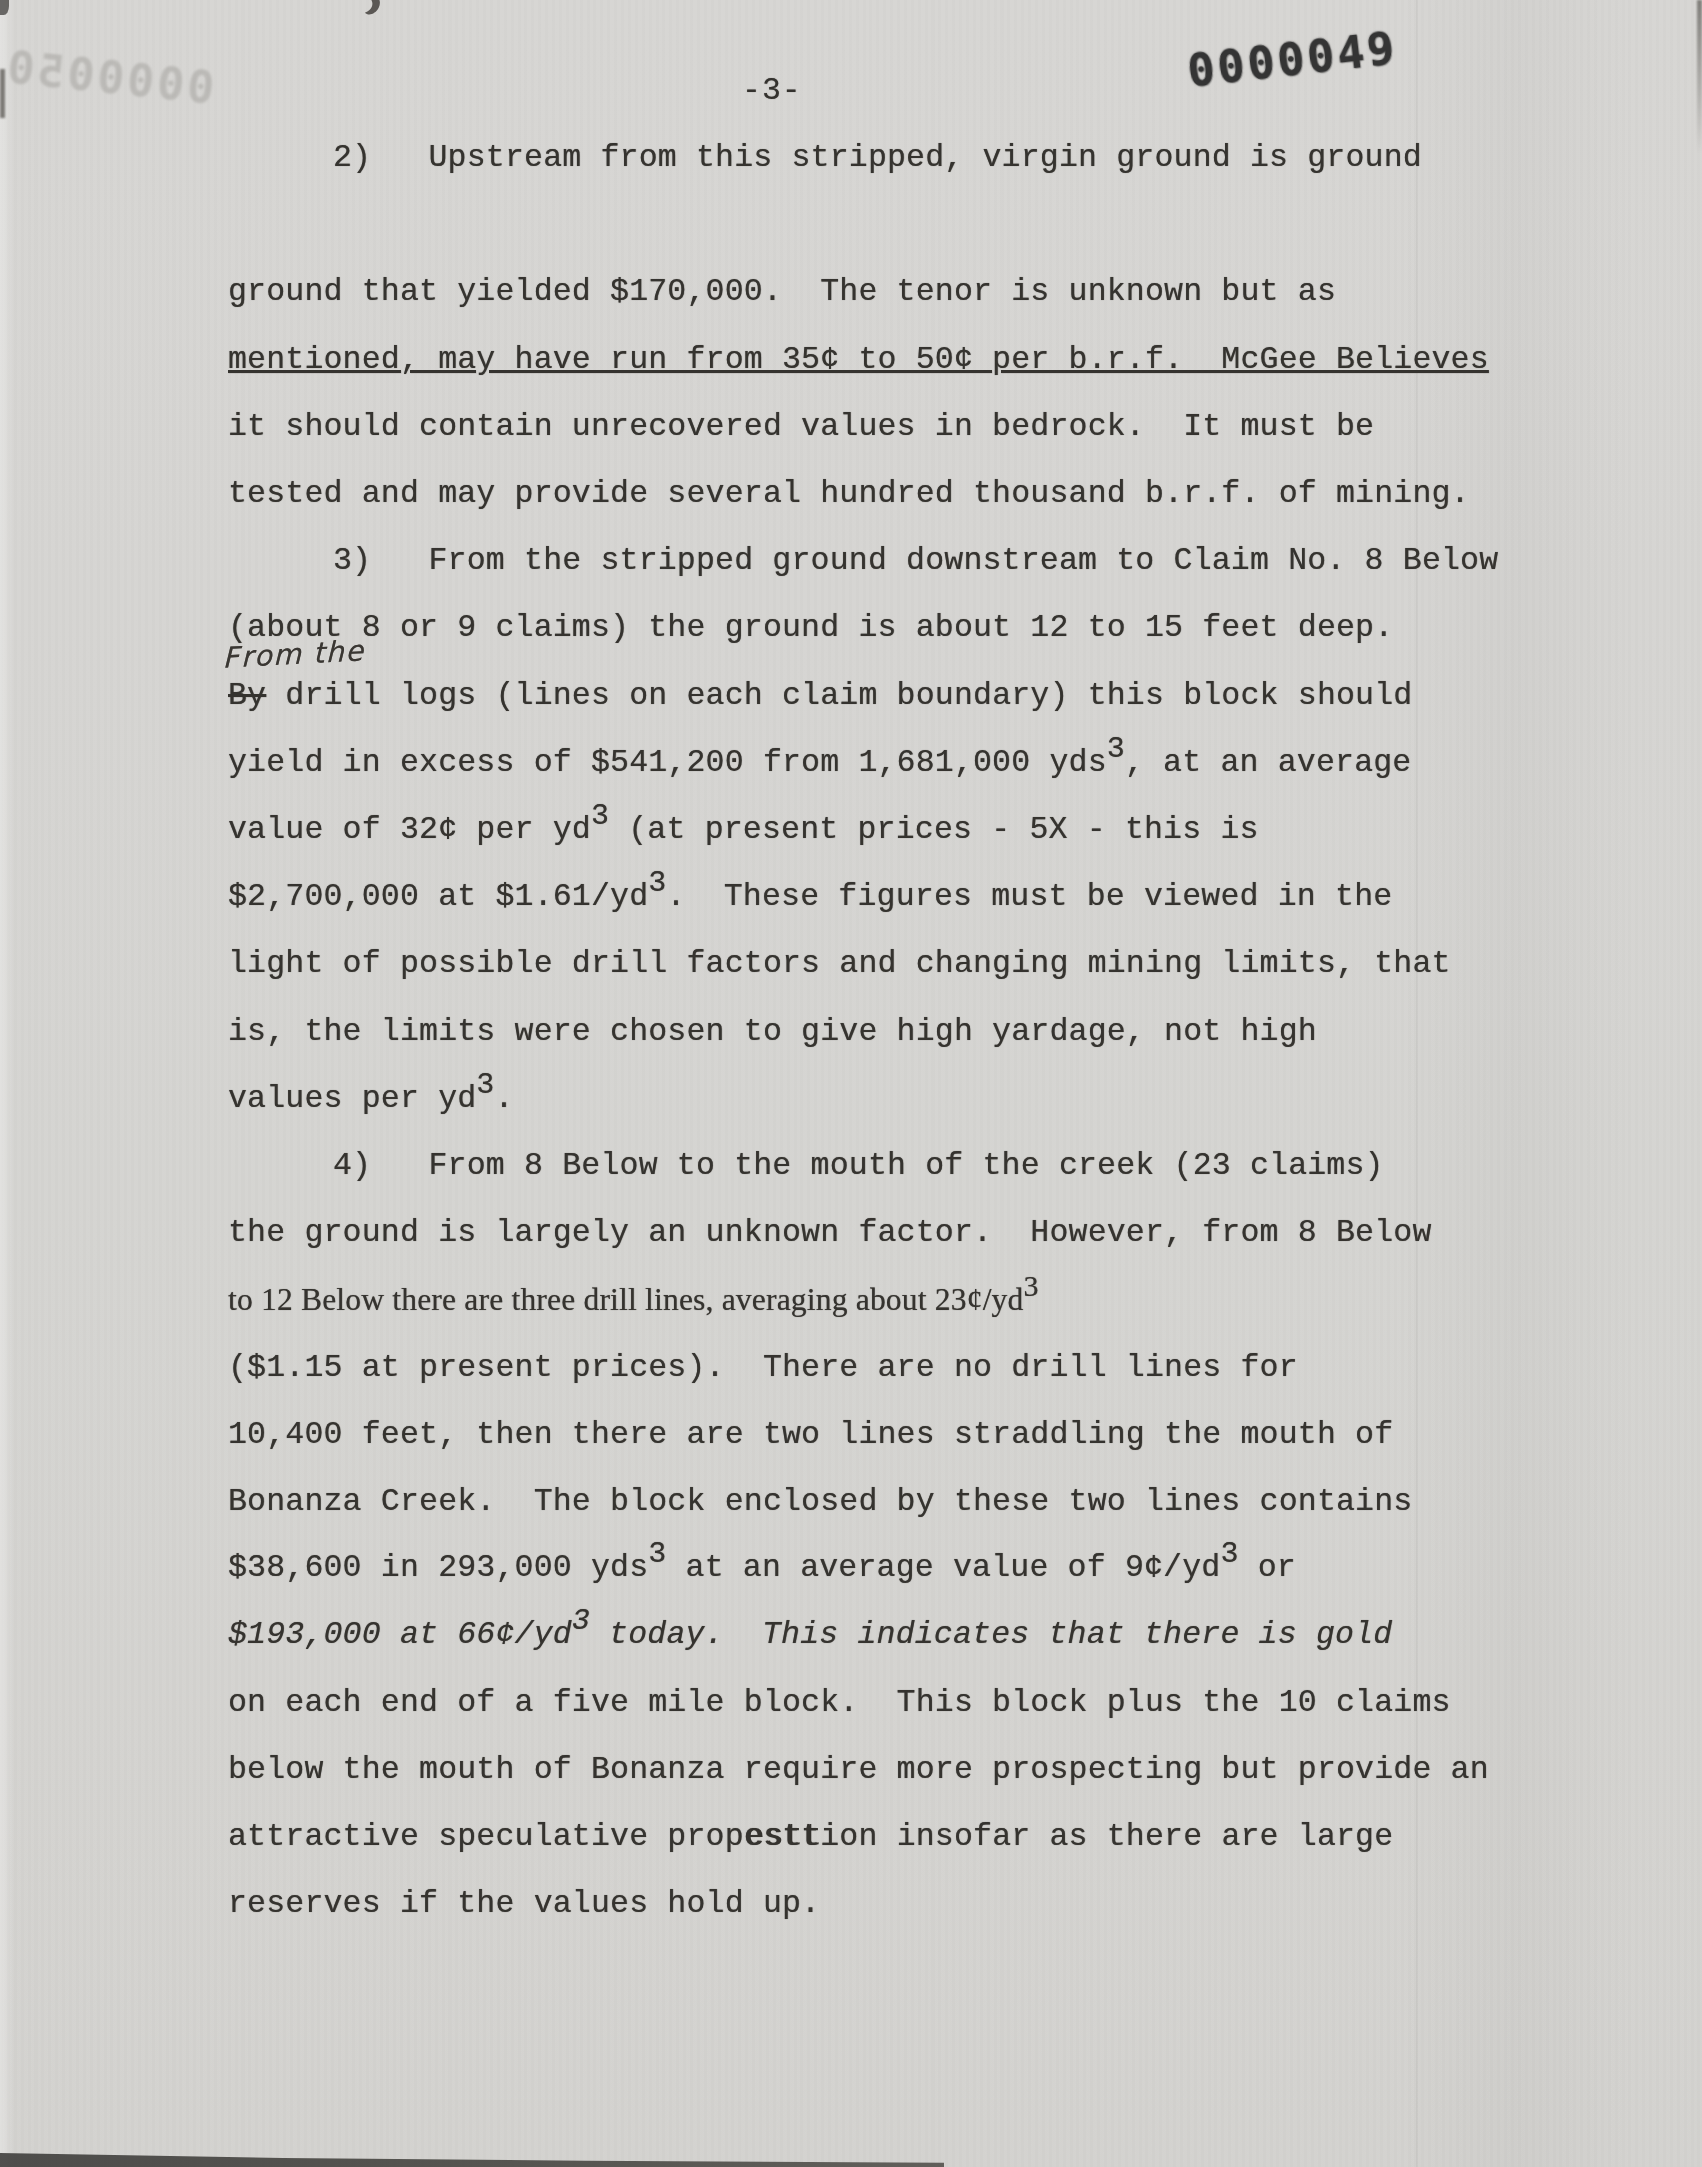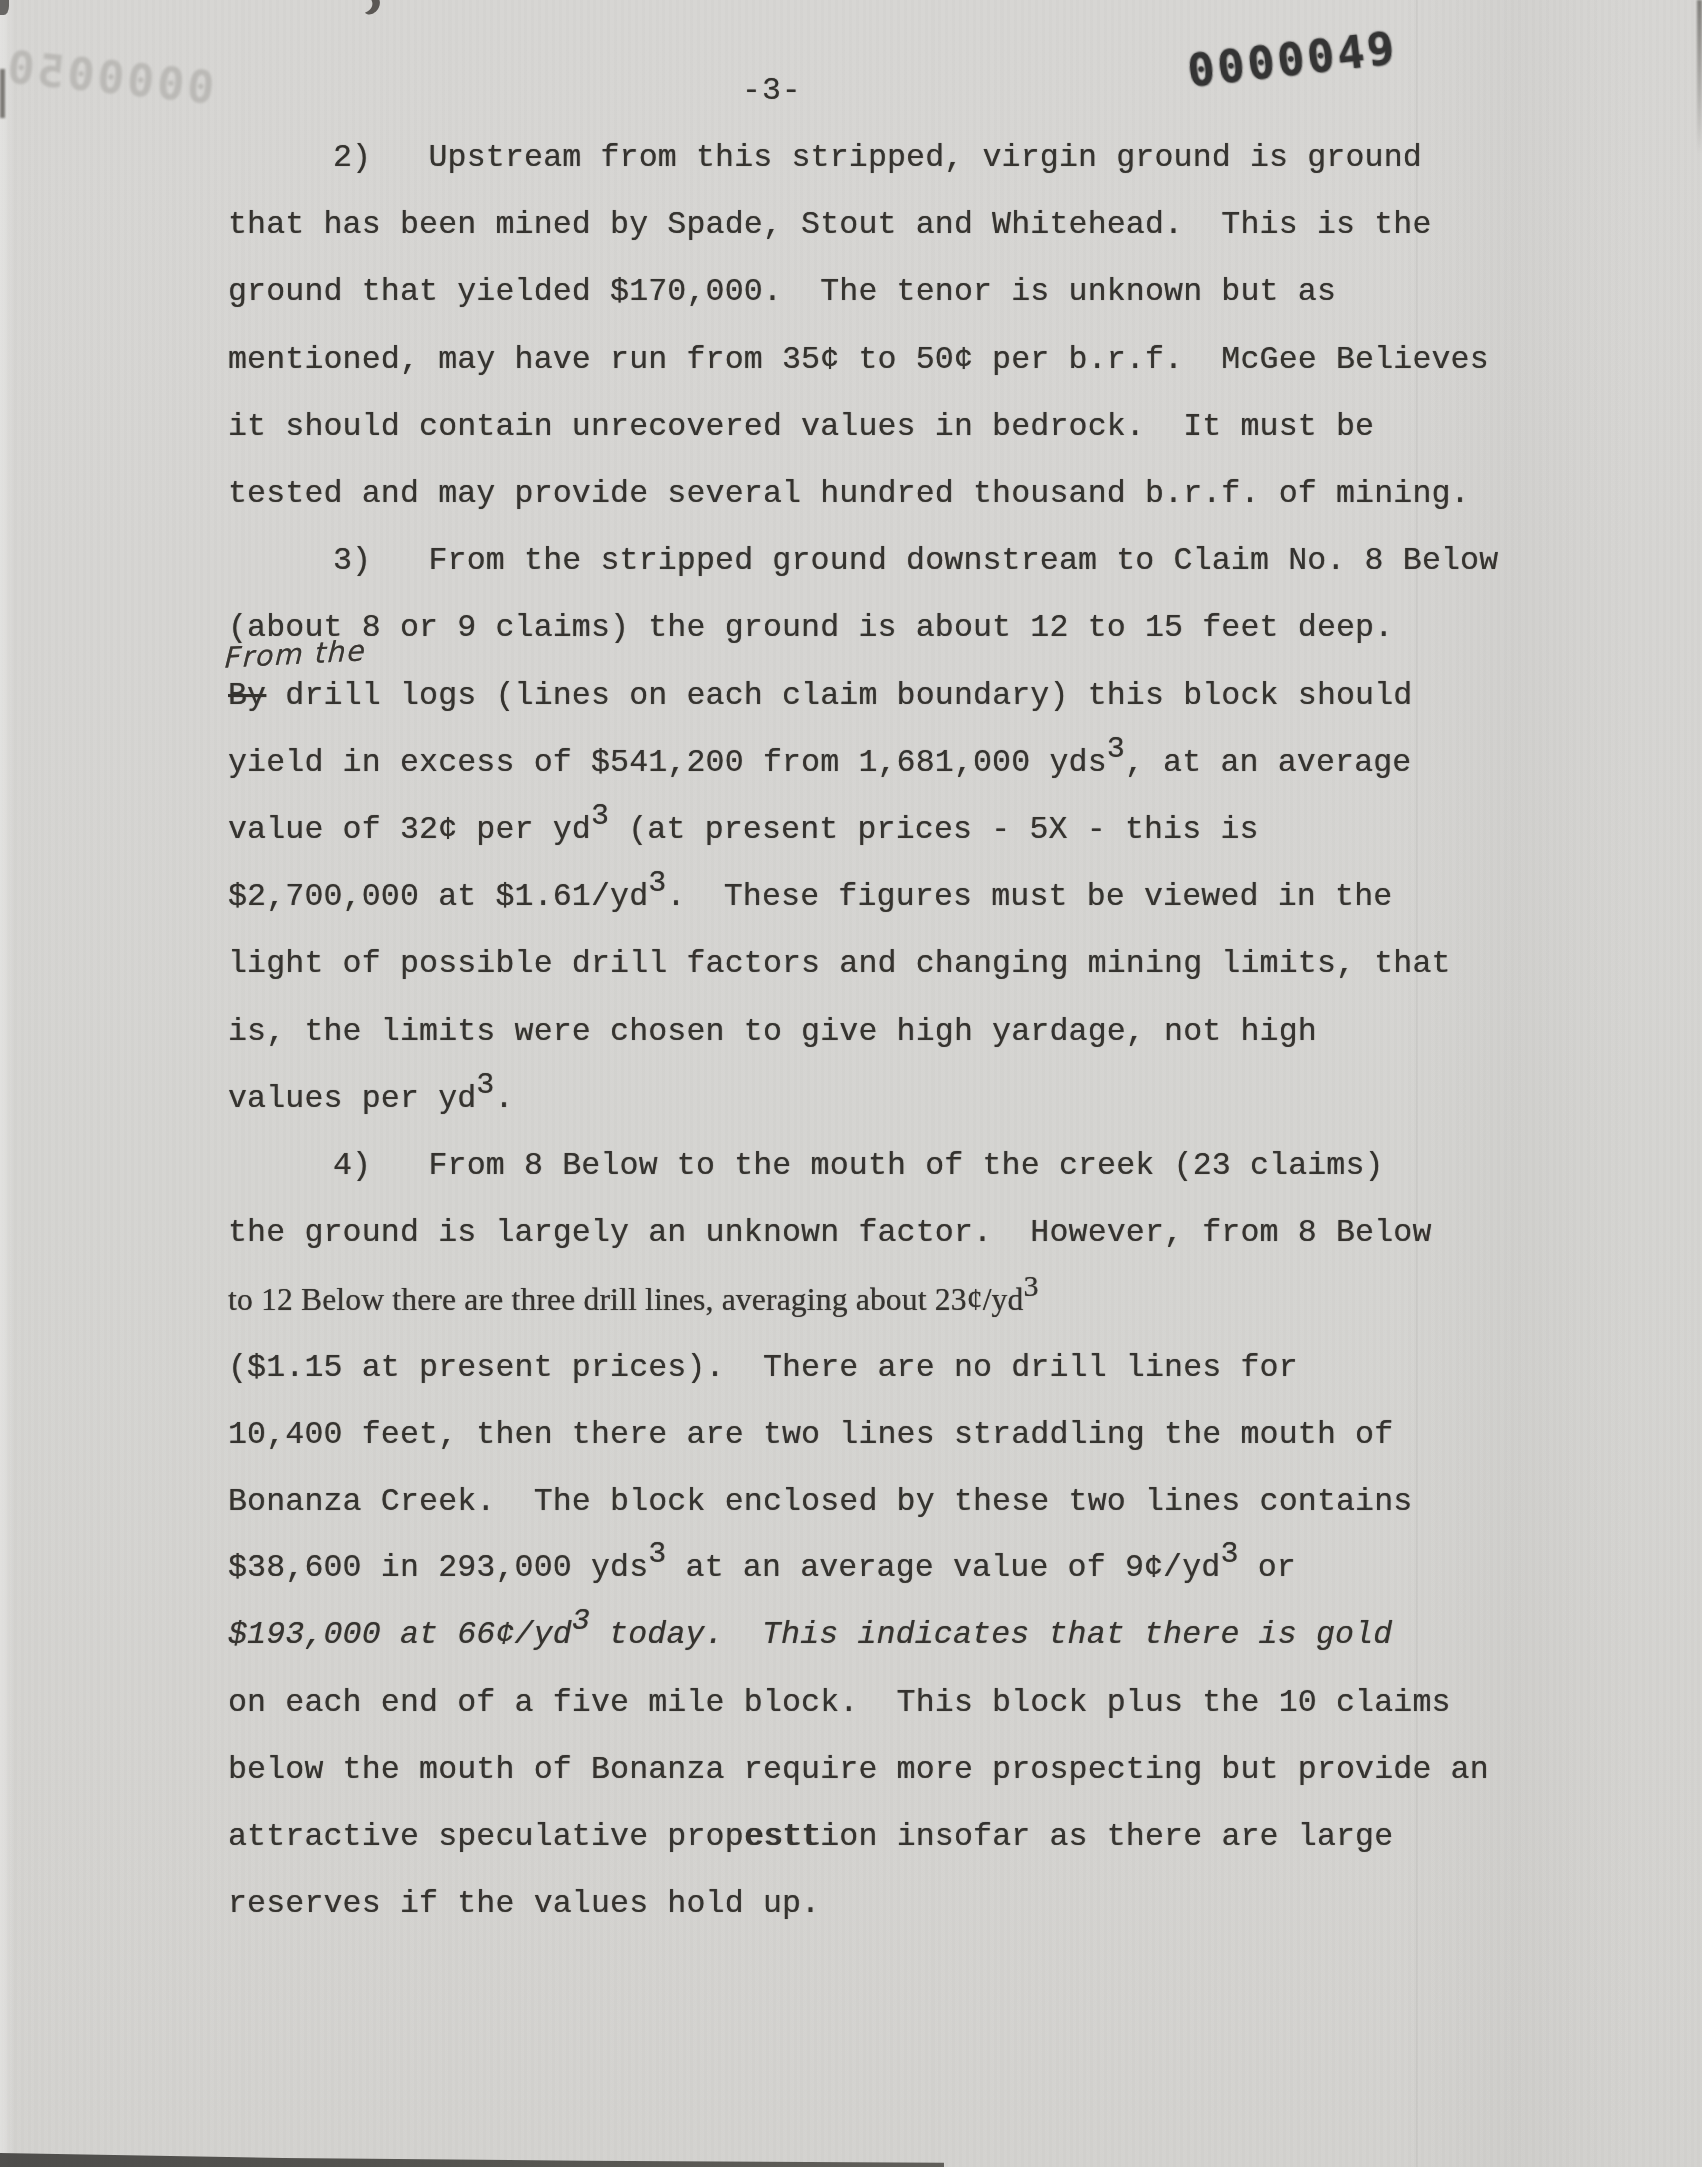--- a/index.html
+++ b/index.html
@@ -105,23 +105,22 @@
 <div class="vstreak"></div>
 
 <div class="stamp-mirror">0000050</div>
 
 <div class="page-number">-3-</div>
 
 <div class="stamp">0000049</div>
 
 <div class="typed-lines">
     <div class="line" style="top: 141px; left: 333px;"><span>2)   Upstream from this stripped, virgin ground is ground</span></div>
-    <div class="line" style="top: 208px; left: 228px;"><span>that has been mined by Spade, Stout and Whitehead.  This is the</span></div>
     <div class="line" style="top: 275px; left: 228px; text-align: right;"><span>ground that yielded $170,000.  The tenor is unknown but as</span></div>
-    <div class="line" style="top: 343px; left: 228px;"><span>mentioned, may have run from 35¢ to 50¢ per b.r.f.  McGee Believes</span></div>
+    <div class="line" style="top: 343px; left: 228px; text-decoration: underline;"><span>mentioned, may have run from 35¢ to 50¢ per b.r.f.  McGee Believes</span></div>
     <div class="line" style="top: 410px; left: 228px;"><span>it should contain unrecovered values in bedrock.  It must be</span></div>
     <div class="line" style="top: 477px; left: 228px;"><span>tested and may provide several hundred thousand b.r.f. of mining.</span></div>
     <div class="line" style="top: 544px; left: 333px;"><span>3)   From the stripped ground downstream to Claim No. 8 Below</span></div>
     <div class="line" style="top: 611px; left: 228px;"><span>(about 8 or 9 claims) the ground is about 12 to 15 feet deep.</span></div>
     <div class="line" style="top: 679px; left: 228px;"><span class="strike">By</span><span> drill logs (lines on each claim boundary) this block should</span></div>
     <div class="line" style="top: 746px; left: 228px;"><span>yield in excess of $541,200 from 1,681,000 yds</span><span class="sup">3</span><span>, at an average</span></div>
     <div class="line" style="top: 813px; left: 228px;"><span>value of 32¢ per yd</span><span class="sup">3</span><span> (at present prices - 5X - this is</span></div>
     <div class="line" style="top: 880px; left: 228px; text-align: right;"><span>$2,700,000 at $1.61/yd</span><span class="sup">3</span><span>.  These figures must be viewed in the</span></div>
     <div class="line" style="top: 947px; left: 228px;"><span>light of possible drill factors and changing mining limits, that</span></div>
     <div class="line" style="top: 1015px; left: 228px;"><span>is, the limits were chosen to give high yardage, not high</span></div>

